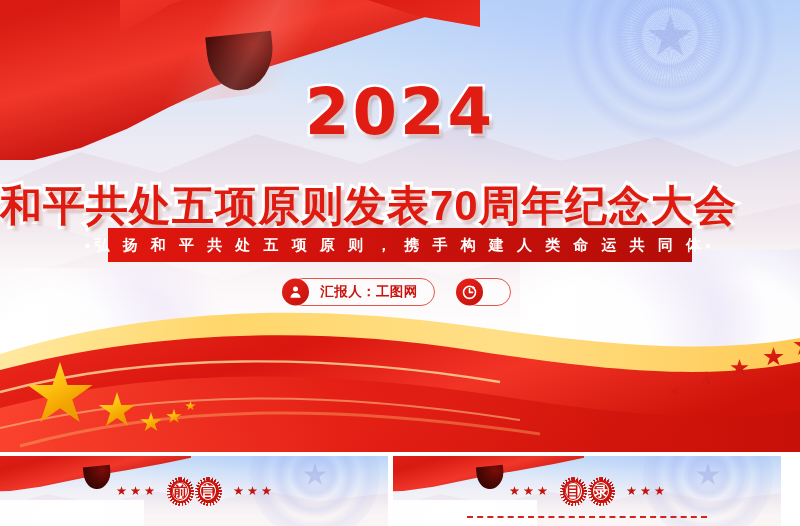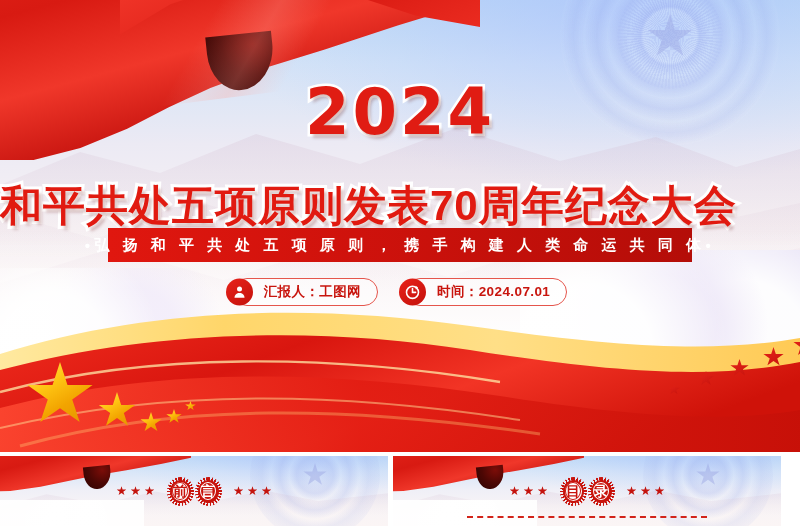--- a/index.html
+++ b/index.html
@@ -411,21 +411,20 @@
         </div>
 
         <div class="pill">
           <span class="badge">
             <svg width="17" height="17" viewBox="0 0 24 24">
               <circle cx="12" cy="12.5" r="8.5" fill="none" stroke="#fff" stroke-width="2.2"></circle>
               <path d="M12 7.2 V12.5 H16.4" fill="none" stroke="#fff" stroke-width="2.2" stroke-linecap="round"></path>
               <path d="M16.5 3.2 l3.4 2.6 -3.4 2.6 z" fill="#fff"></path>
             </svg>
           </span>
-          <span class="ptext">时间：2024.07.01</span>
         </div>
 
       </div>
     </div>
   </div>
 
   <div class="thumbs">
 
     <div class="thumb">
       <div class="tmed">

